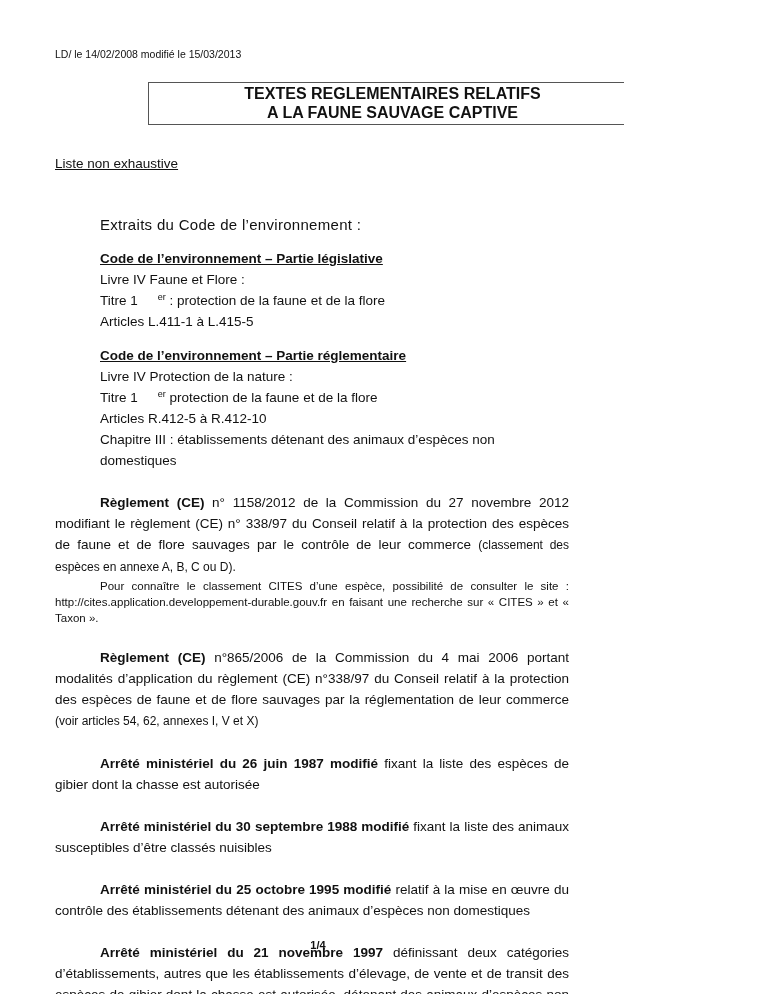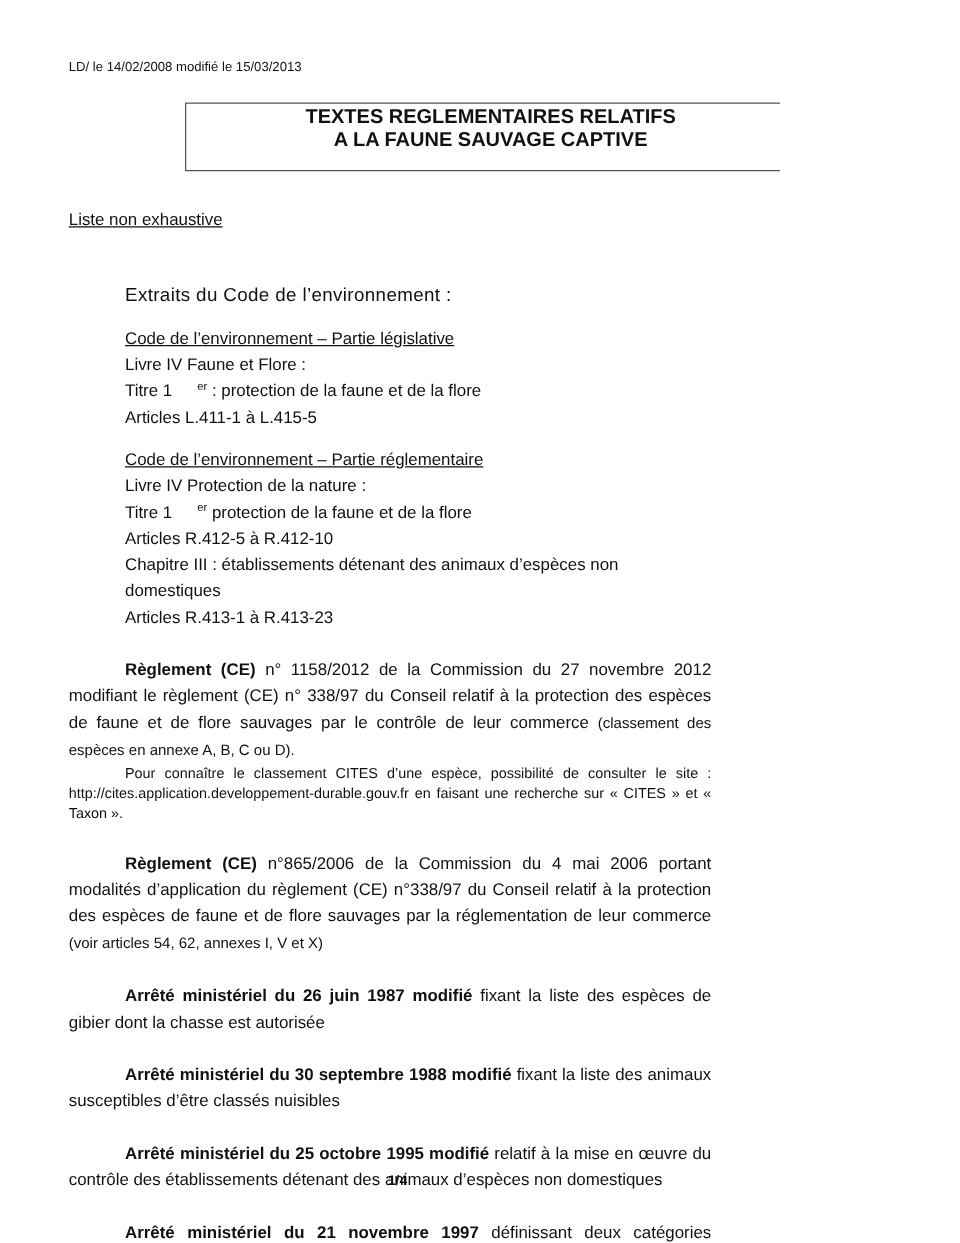--- a/index.html
+++ b/index.html
@@ -25,37 +25,37 @@
     line-height: 13px;
   }
   .title-box {
     width: 489px;
     margin: 21px 0 0 93px;
     border: 1px solid #555555;
     text-align: center;
     font-weight: bold;
     font-size: 16px;
     line-height: 19px;
-    padding: 1px 0 14px 0;
+    padding: 1px 0 2px 0;
     box-sizing: border-box;
   }
   .subtitle {
     margin-top: 28px;
     text-decoration: underline;
   }
   .intro {
     margin: 40px 0 0 45px;
     font-size: 15px;
     letter-spacing: 0.3px;
   }
   .section {
     margin: 13px 0 0 45px;
   }
   .sec-heading {
-    font-weight: normal;
+    font-weight: bold;
     text-decoration: underline;
   }
   sup.ord {
     font-size: 9px;
     line-height: 0;
     vertical-align: super;
     padding-left: 20px;
   }
   .para {
     margin-top: 21px;
@@ -108,21 +108,20 @@
     <div><span>Titre 1</span><sup class="ord">er</sup><span> : protection de la faune et de la flore</span></div>
     <div>Articles L.411-1 à L.415-5</div>
   </div>
 
   <div class="section">
     <div class="sec-heading">Code de l’environnement – Partie réglementaire</div>
     <div>Livre IV Protection de la nature :</div>
     <div><span>Titre 1</span><sup class="ord">er</sup><span> protection de la faune et de la flore</span></div>
     <div>Articles R.412-5 à R.412-10</div>
     <div>Chapitre III : établissements détenant des animaux d’espèces non domestiques</div>
-    <div>Articles R.413-1 à R.413-23</div>
   </div>
 
   <div class="para">
     <span class="lead">Règlement (CE)</span><span> n° 1158/2012 de la Commission du 27 novembre 2012 modifiant le règlement (CE) n° 338/97 du Conseil relatif à la protection des espèces de faune et de flore sauvages par le contrôle de leur commerce </span><span class="small">(classement des espèces en annexe A, B, C ou D).</span>
   </div>
   <div class="note">Pour connaître le classement CITES d’une espèce, possibilité de consulter le site : http://cites.application.developpement-durable.gouv.fr en faisant une recherche sur « CITES » et « Taxon ».</div>
 
   <div class="para">
     <span class="lead">Règlement (CE)</span><span> n°865/2006 de la Commission du 4 mai 2006 portant modalités d’application du règlement (CE) n°338/97 du Conseil relatif à la protection des espèces de faune et de flore sauvages par la réglementation de leur commerce </span><span class="small">(voir articles 54, 62, annexes I, V et X)</span>
   </div>

